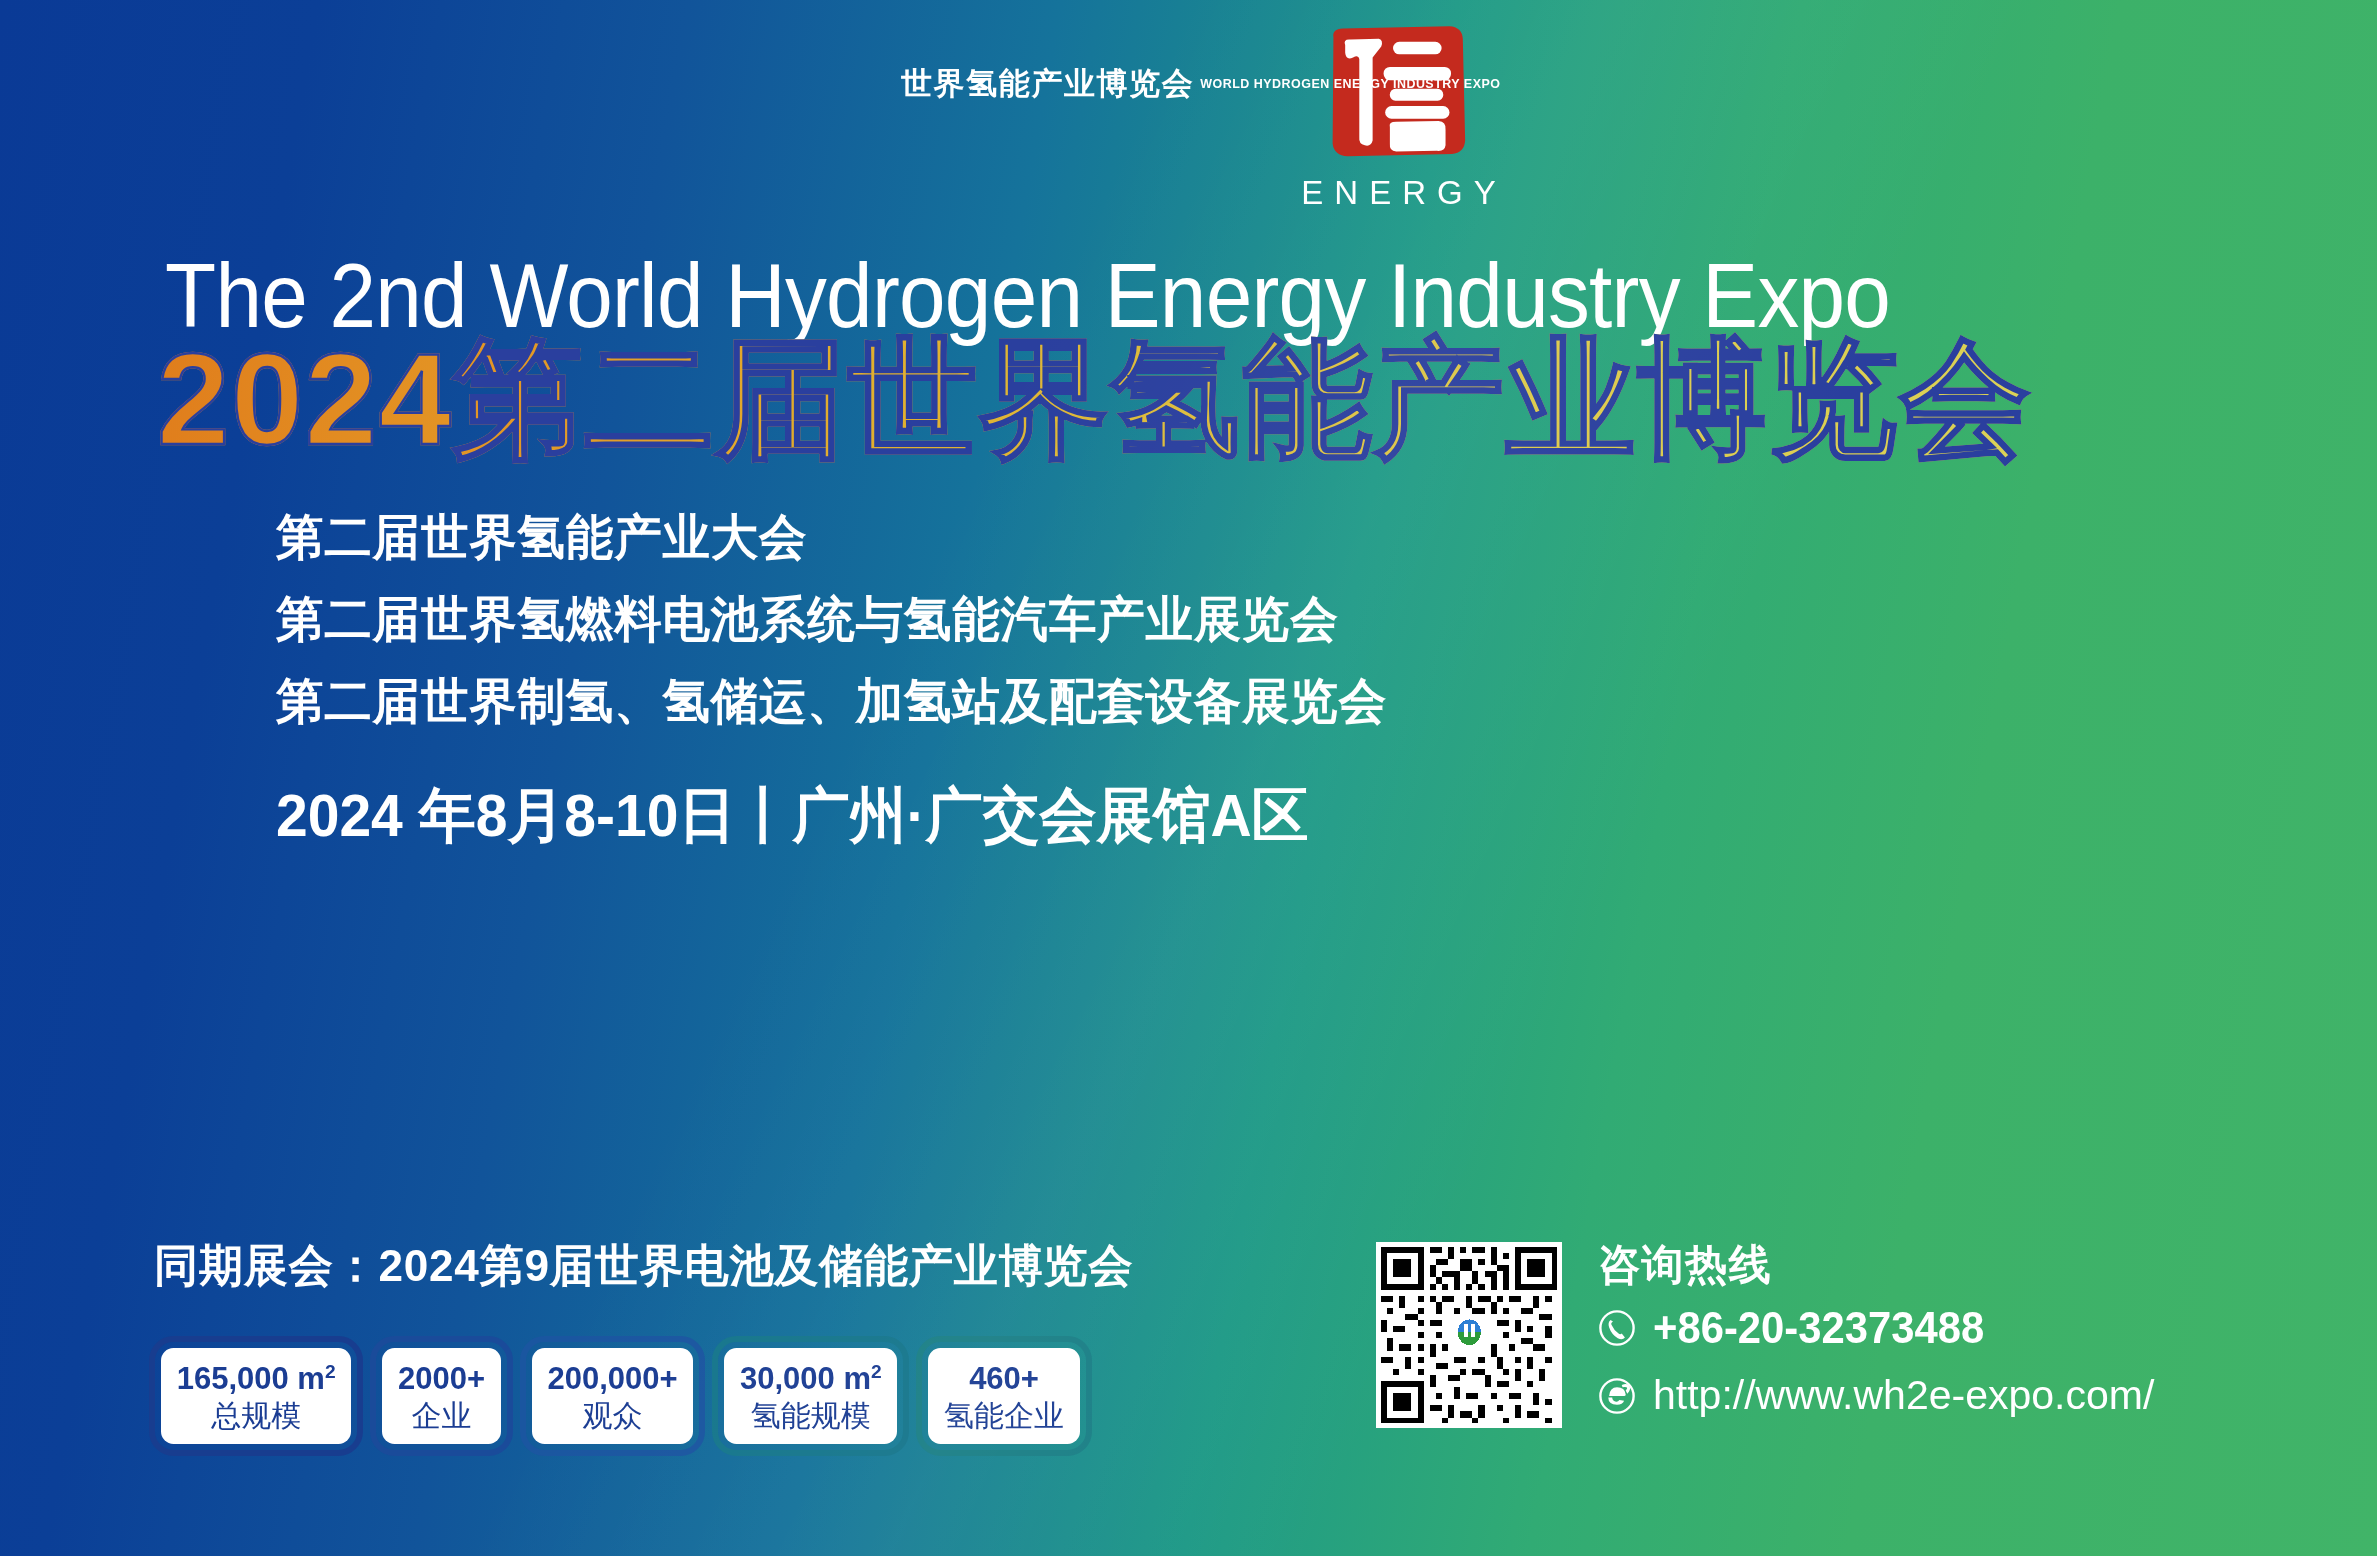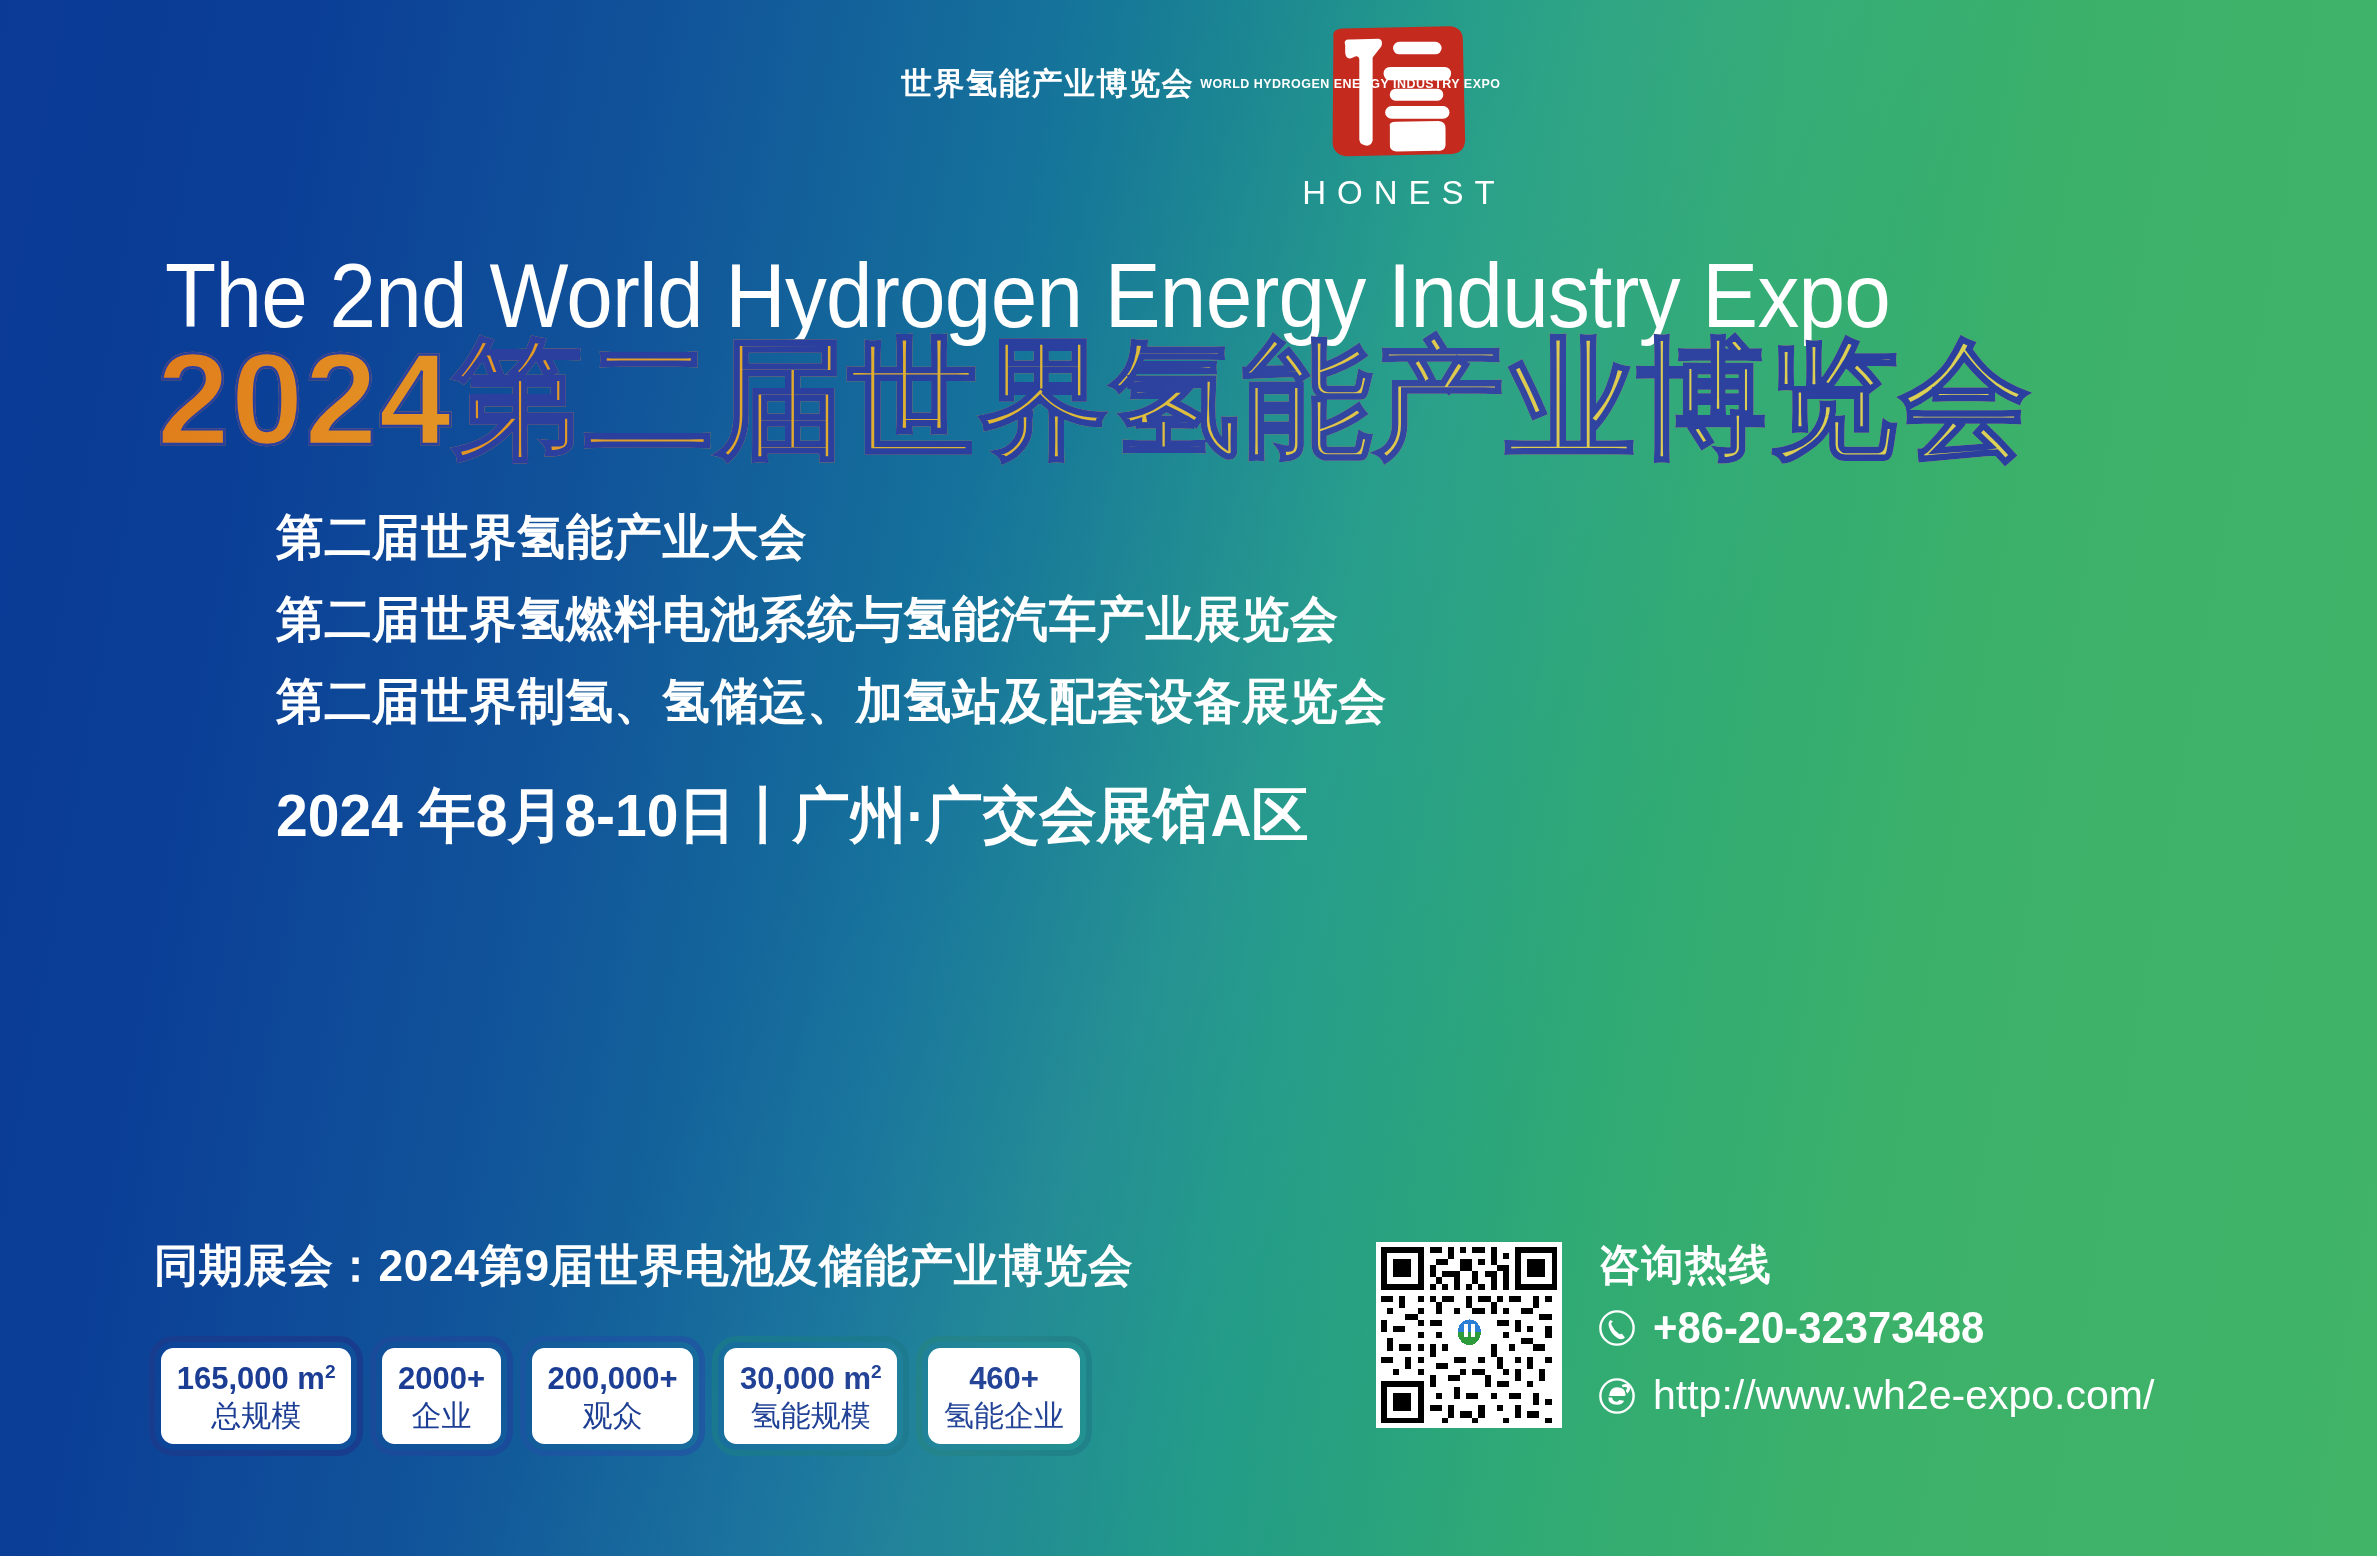--- a/index.html
+++ b/index.html
@@ -318,21 +318,21 @@
       <svg class="honest-seal" viewBox="0 0 190 176">
         <path d="M12 18 Q10 8 24 7 L160 4 Q176 5 177 20 L180 150 Q179 166 163 167 L30 170 Q13 169 11 154 Z" fill="#c42a1e"></path>
         <path d="M27 28 Q24 20 34 21 L70 20 Q76 22 73 30 L62 44 L62 150 Q60 158 52 156 Q44 154 45 146 L45 46 Q44 40 37 44 Q28 48 27 38 Z" fill="#ffffff"></path>
         <rect x="88" y="24" width="62" height="16" rx="8" fill="#ffffff"></rect>
         <rect x="76" y="56" width="86" height="17" rx="8" fill="#ffffff"></rect>
         <rect x="84" y="84" width="68" height="15" rx="7" fill="#ffffff"></rect>
         <rect x="78" y="106" width="82" height="16" rx="8" fill="#ffffff"></rect>
         <path d="M84 133 Q82 126 92 126 L146 125 Q156 126 155 136 L155 156 Q154 164 144 163 L92 164 Q83 163 84 154 Z
                  M98 139 L141 138 L141 151 L98 152 Z" fill="#ffffff"></path>
       </svg>
-      <div class="honest-en">HONEST</div>
+      <div class="honest-en">ENERGY</div>
     </div>
   </div>
 
   <div class="title-en">The 2nd World Hydrogen Energy Industry Expo</div>
   <div class="title-cn">2024第二届世界氢能产业博览会</div>
 
   <div class="sub-lines">
     <div class="sub-line">第二届世界氢能产业大会</div>
     <div class="sub-line">第二届世界氢燃料电池系统与氢能汽车产业展览会</div>
     <div class="sub-line">第二届世界制氢、氢储运、加氢站及配套设备展览会</div>

